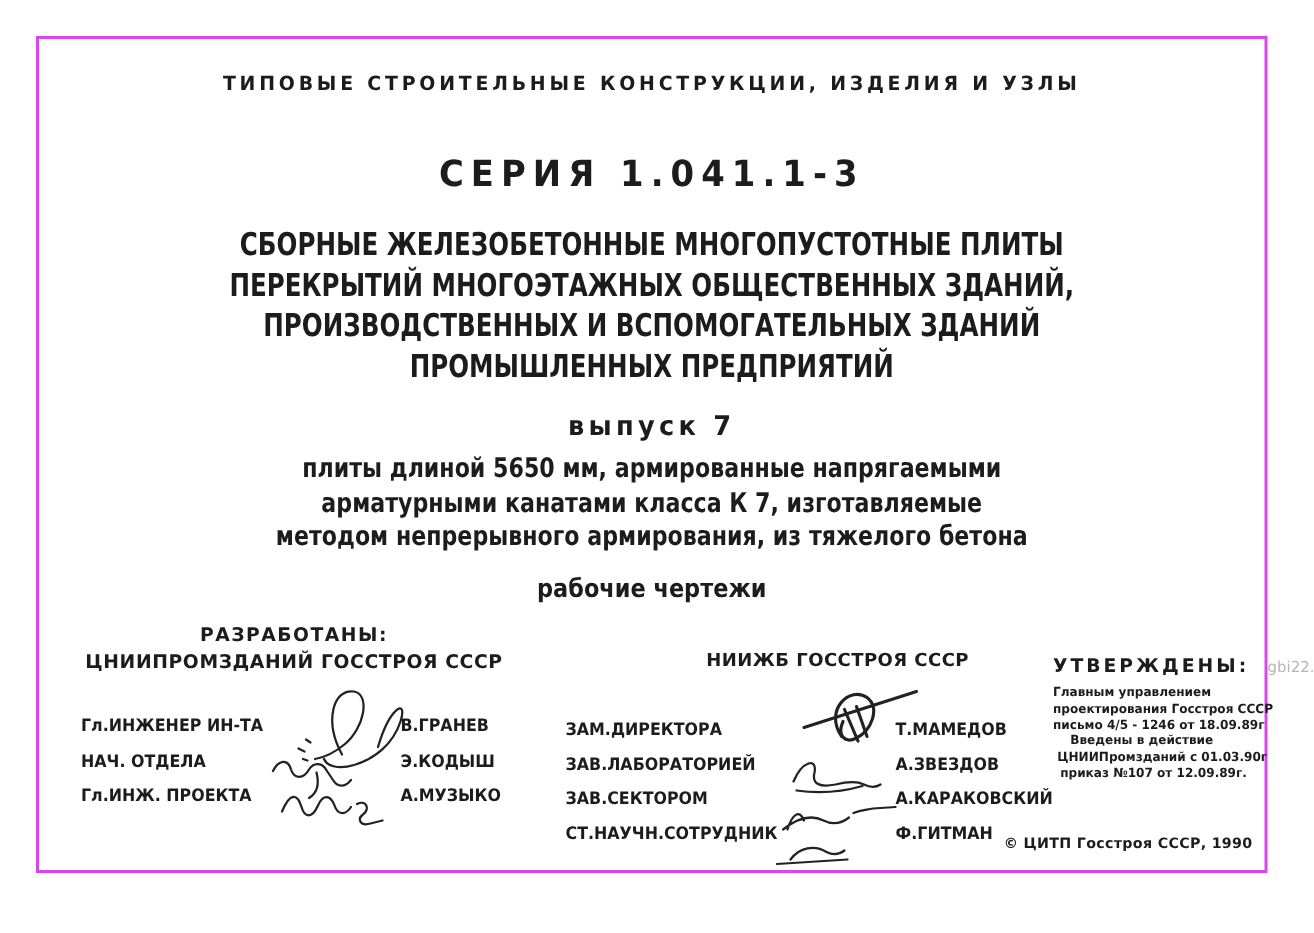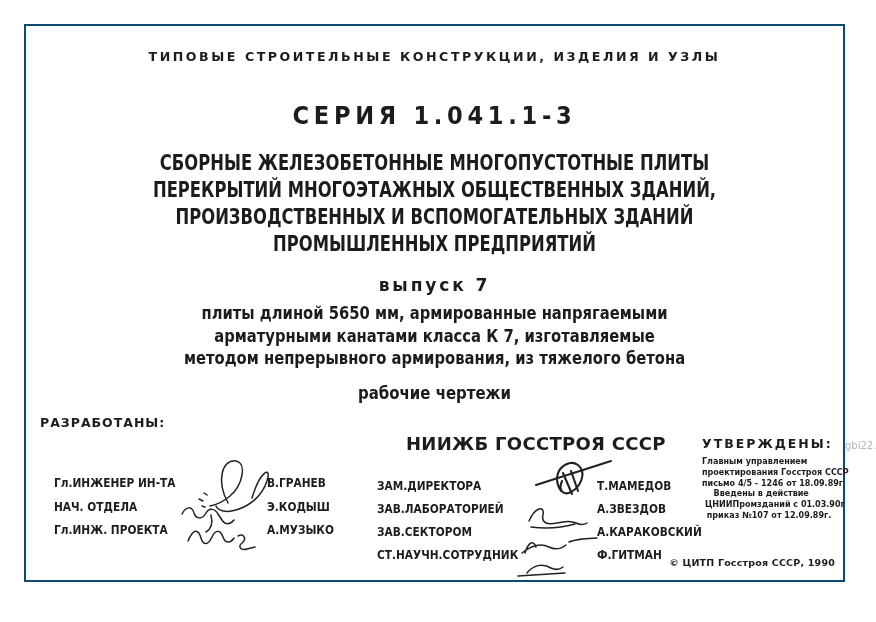--- a/index.html
+++ b/index.html
@@ -3,48 +3,48 @@
 <meta charset="utf-8">
 <style>
   html,body{margin:0;padding:0;}
   body{
     width:876px;height:622px;position:relative;overflow:hidden;
     background:#ffffff;color:#1c1c1c;
     font-family:"DejaVu Sans","Liberation Sans",sans-serif;
   }
   .sheet{
     position:absolute;left:24px;top:24px;width:817px;height:554px;
-    border:2px solid #0c4a6e;background:#ffffff;
+    border:2px solid #d946ef;background:#ffffff;
   }
   .cline{position:absolute;left:0;width:100%;text-align:center;white-space:nowrap;}
 
   .hdr{top:23px;font-size:13px;font-weight:bold;letter-spacing:2.6px;transform:scaleX(.97);transform-origin:50% 0;}
   .series{top:76px;font-size:24px;font-weight:bold;letter-spacing:5px;transform:scaleX(.94);transform-origin:50% 0;}
   .heading{top:124px;font-size:21px;font-weight:bold;line-height:27px;transform:scaleX(.78);transform-origin:50% 0;}
   .issue{top:248px;font-size:18px;font-weight:bold;letter-spacing:3px;transform:scaleX(.95);transform-origin:50% 0;}
   .desc{top:276px;font-size:18px;font-weight:bold;line-height:22.5px;transform:scaleX(.82);transform-origin:50% 0;}
   .worktype{top:357px;font-size:17px;font-weight:bold;transform:scaleX(.88);transform-origin:50% 0;}
 
-  .devhead{position:absolute;left:14px;top:389px;width:312px;text-align:left;}
+  .devhead{position:absolute;left:14px;top:389px;width:312px;text-align:center;}
   .devhead .lbl{font-size:12.5px;font-weight:bold;letter-spacing:1px;}
   .devhead .org{font-size:12.5px;font-weight:bold;letter-spacing:.4px;margin-top:3px;white-space:nowrap;}
 
   .rows{position:absolute;font-size:11.5px;font-weight:bold;}
   .rows .row{position:relative;white-space:nowrap;}
   .rows .role{position:absolute;left:0;transform:scaleX(.92);transform-origin:0 0;}
   .rows .name{position:absolute;transform:scaleX(.92);transform-origin:0 0;}
   .dev-rows{left:28px;top:450px;}
   .dev-rows .row{height:23.5px;}
   .dev-rows .name{left:213px;}
   .inst-rows{left:351px;top:453px;}
   .inst-rows .row{height:23px;}
   .inst-rows .name{left:220px;}
 
   .org2{position:absolute;left:380px;top:407px;width:240px;text-align:right;
-        font-size:18px;font-weight:bold;letter-spacing:.3px;white-space:nowrap;}
+        font-size:12px;font-weight:bold;letter-spacing:.3px;white-space:nowrap;}
 
   .approved{position:absolute;left:676px;top:410px;width:146px;}
   .approved .lbl{font-size:12.5px;font-weight:bold;letter-spacing:2px;margin-left:0;white-space:nowrap;}
   .approved .small{margin-top:5px;font-size:8.4px;font-weight:bold;line-height:10.8px;transform:scaleX(.96);transform-origin:0 0;}
   .approved .small div{white-space:nowrap;}
   .approved .small div:nth-child(4){margin-left:12px;}
   .approved .small div:nth-child(5){margin-left:3px;}
   .approved .small div:nth-child(6){margin-left:5px;}
 
   .copyright{position:absolute;right:8px;top:531px;font-size:9.5px;font-weight:bold;letter-spacing:.2px;white-space:nowrap;text-align:right;}
@@ -77,20 +77,21 @@
   <div class="cline desc">
     <div>плиты длиной 5650 мм, армированные напрягаемыми</div>
     <div>арматурными канатами класса К 7, изготавляемые</div>
     <div>методом непрерывного армирования, из тяжелого бетона</div>
   </div>
 
   <div class="cline worktype">рабочие чертежи</div>
 
   <div class="devhead">
     <div class="lbl">РАЗРАБОТАНЫ:</div>
+    <div class="org">ЦНИИПРОМЗДАНИЙ ГОССТРОЯ СССР</div>
   </div>
 
   <div class="rows dev-rows">
     <div class="row">
       <span class="role">Гл.ИНЖЕНЕР ИН-ТА</span>
       <span class="name">В.ГРАНЕВ</span>
     </div>
     <div class="row">
       <span class="role">НАЧ. ОТДЕЛА</span>
       <span class="name">Э.КОДЫШ</span>

